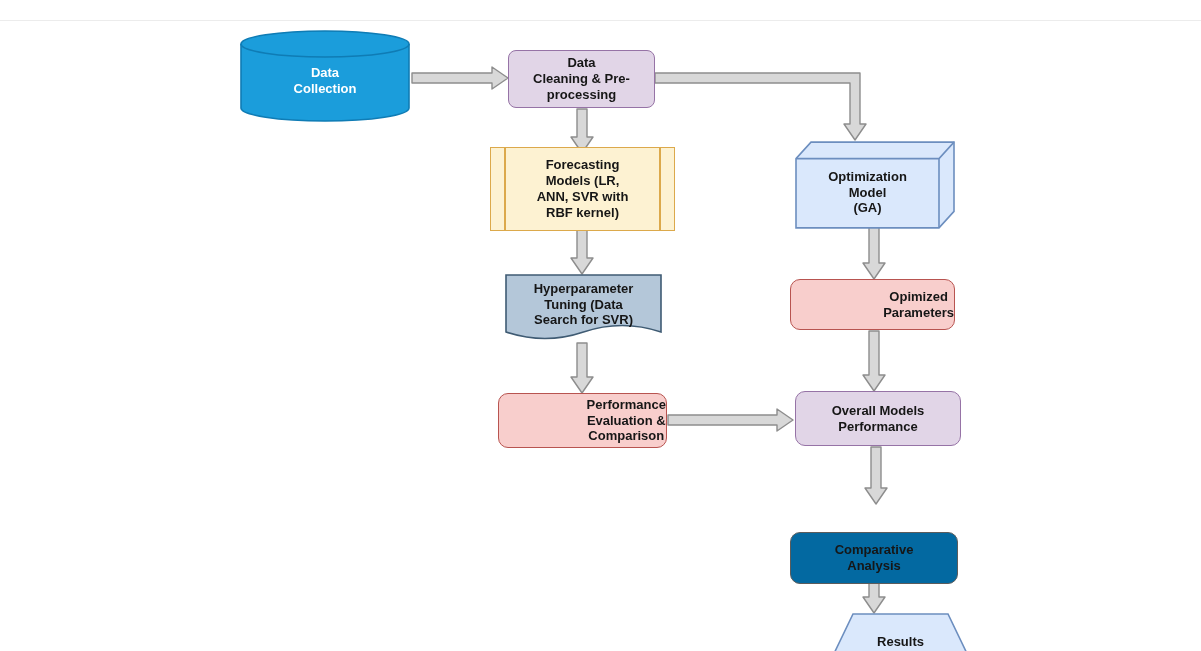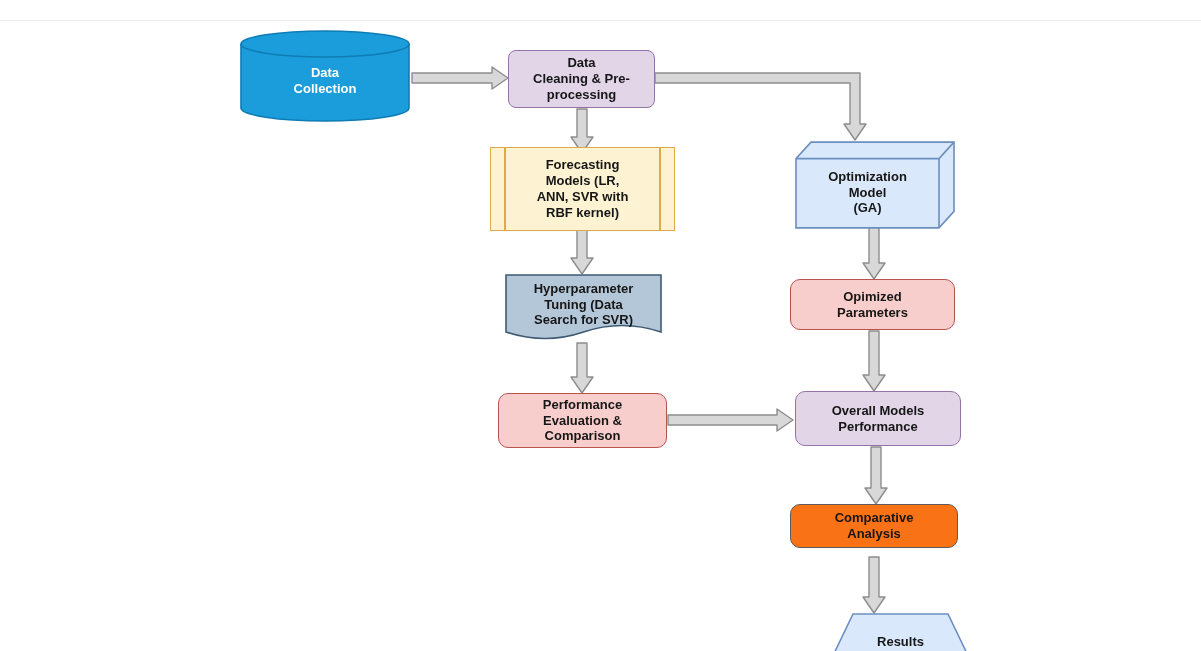--- a/index.html
+++ b/index.html
@@ -8,21 +8,21 @@
   .canvas { position:relative; width:1201px; height:651px; background:#ffffff; overflow:hidden;margin-top:16px; }
   .edge-line { position:absolute; left:0; width:100%; height:1px; background:#ececec; }
   .arrows-layer { position:absolute; left:0; top:0; width:1201px; height:651px; z-index:1; }
   .arrow { stroke-width:1.4; stroke-linejoin:round; }
   .node { position:absolute; display:flex; align-items:center; justify-content:center; text-align:center; z-index:2; }
   .label { position:relative; z-index:3; white-space:pre-line; font-size:13px; font-weight:700; color:#161616; line-height:1.22; }
   .label.light { color:#ffffff; }
   .shape-svg { position:absolute; left:0; top:0; width:100%; height:100%; overflow:visible; }
   .rounded { border:1.6px solid #888; border-radius:10px; }
   .b-purple { border-color:#9673a6; }
-  .b-red    { border-color:#b85450; }
+  .b-red    { border-color:#b85450;justify-content:flex-end; }
   .b-dark   { border-color:#5c5c5c; }
   .predef   { border:1.6px solid #dca94b; position:relative; }
   .predef::before, .predef::after { content:""; position:absolute; top:0; bottom:0; width:1.6px; background:#dca94b; }
   .predef::before { left:13px; }
   .predef::after  { right:13px; }
   .predef .label { padding:0 20px; }
   .cube-label { margin:15px 15px 0 0; }
   .doc-label  { margin-bottom:9px; }
   .cyl-label  { margin-top:10px; }
   .trap-label { margin-top:5px; }
@@ -98,21 +98,21 @@
     <div class="label">Performance
 Evaluation &amp;
 Comparison</div>
   </div>
 
   <div class="node rounded b-purple" style="left: 795px; top: 375px; width: 166px; height: 55px; background: rgb(225, 213, 231);">
     <div class="label">Overall Models
 Performance</div>
   </div>
 
-  <div class="node rounded b-dark" style="left: 790px; top: 488px; width: 168px; height: 44px; background: #f97316;">
+  <div class="node rounded b-dark" style="left: 790px; top: 516px; width: 168px; height: 52px; background: #0369a1;">
     <div class="label">Comparative
 Analysis</div>
   </div>
 
   <div class="node" style="left:828px;top:597px;width:145px;height:52px">
     <svg class="shape-svg" viewBox="0 0 145 52" preserveAspectRatio="none">
       <path d="M25,1 L120,1 L144,51 L1,51 Z" stroke-width="1.6" fill="#dae8fc" stroke="#6c8ebf"></path>
     </svg>
     <div class="label trap-label">Results</div>
   </div>

